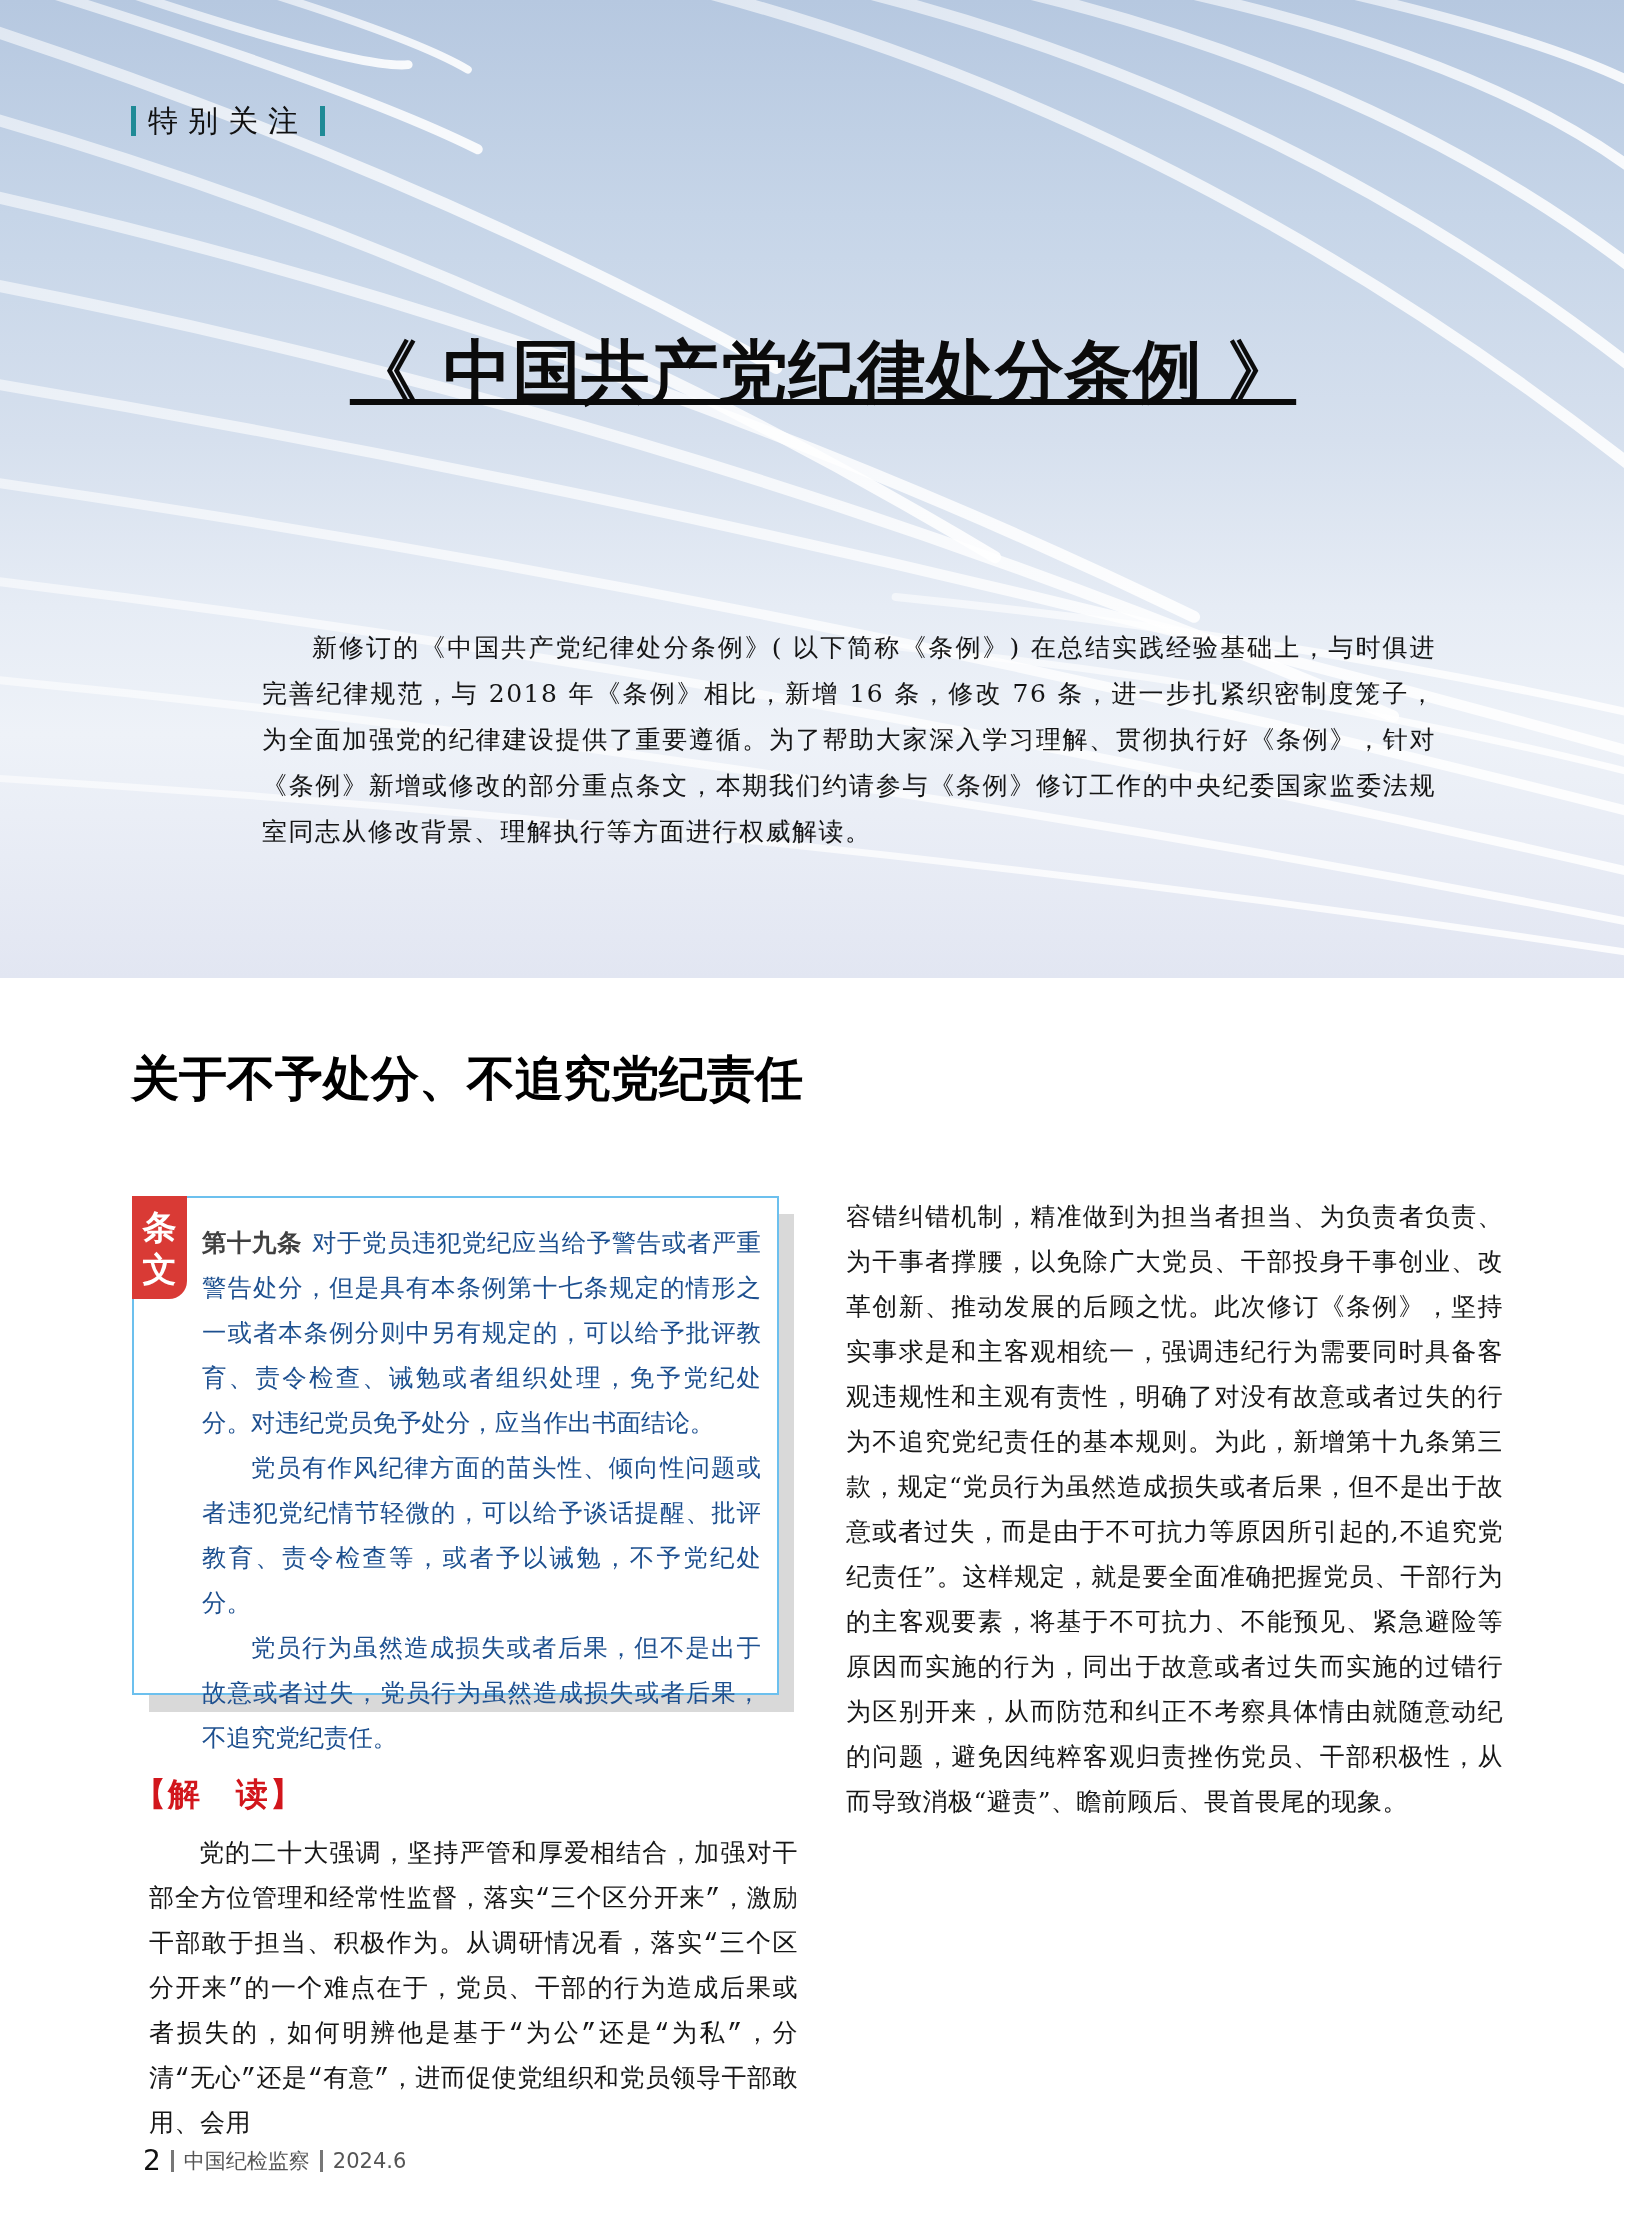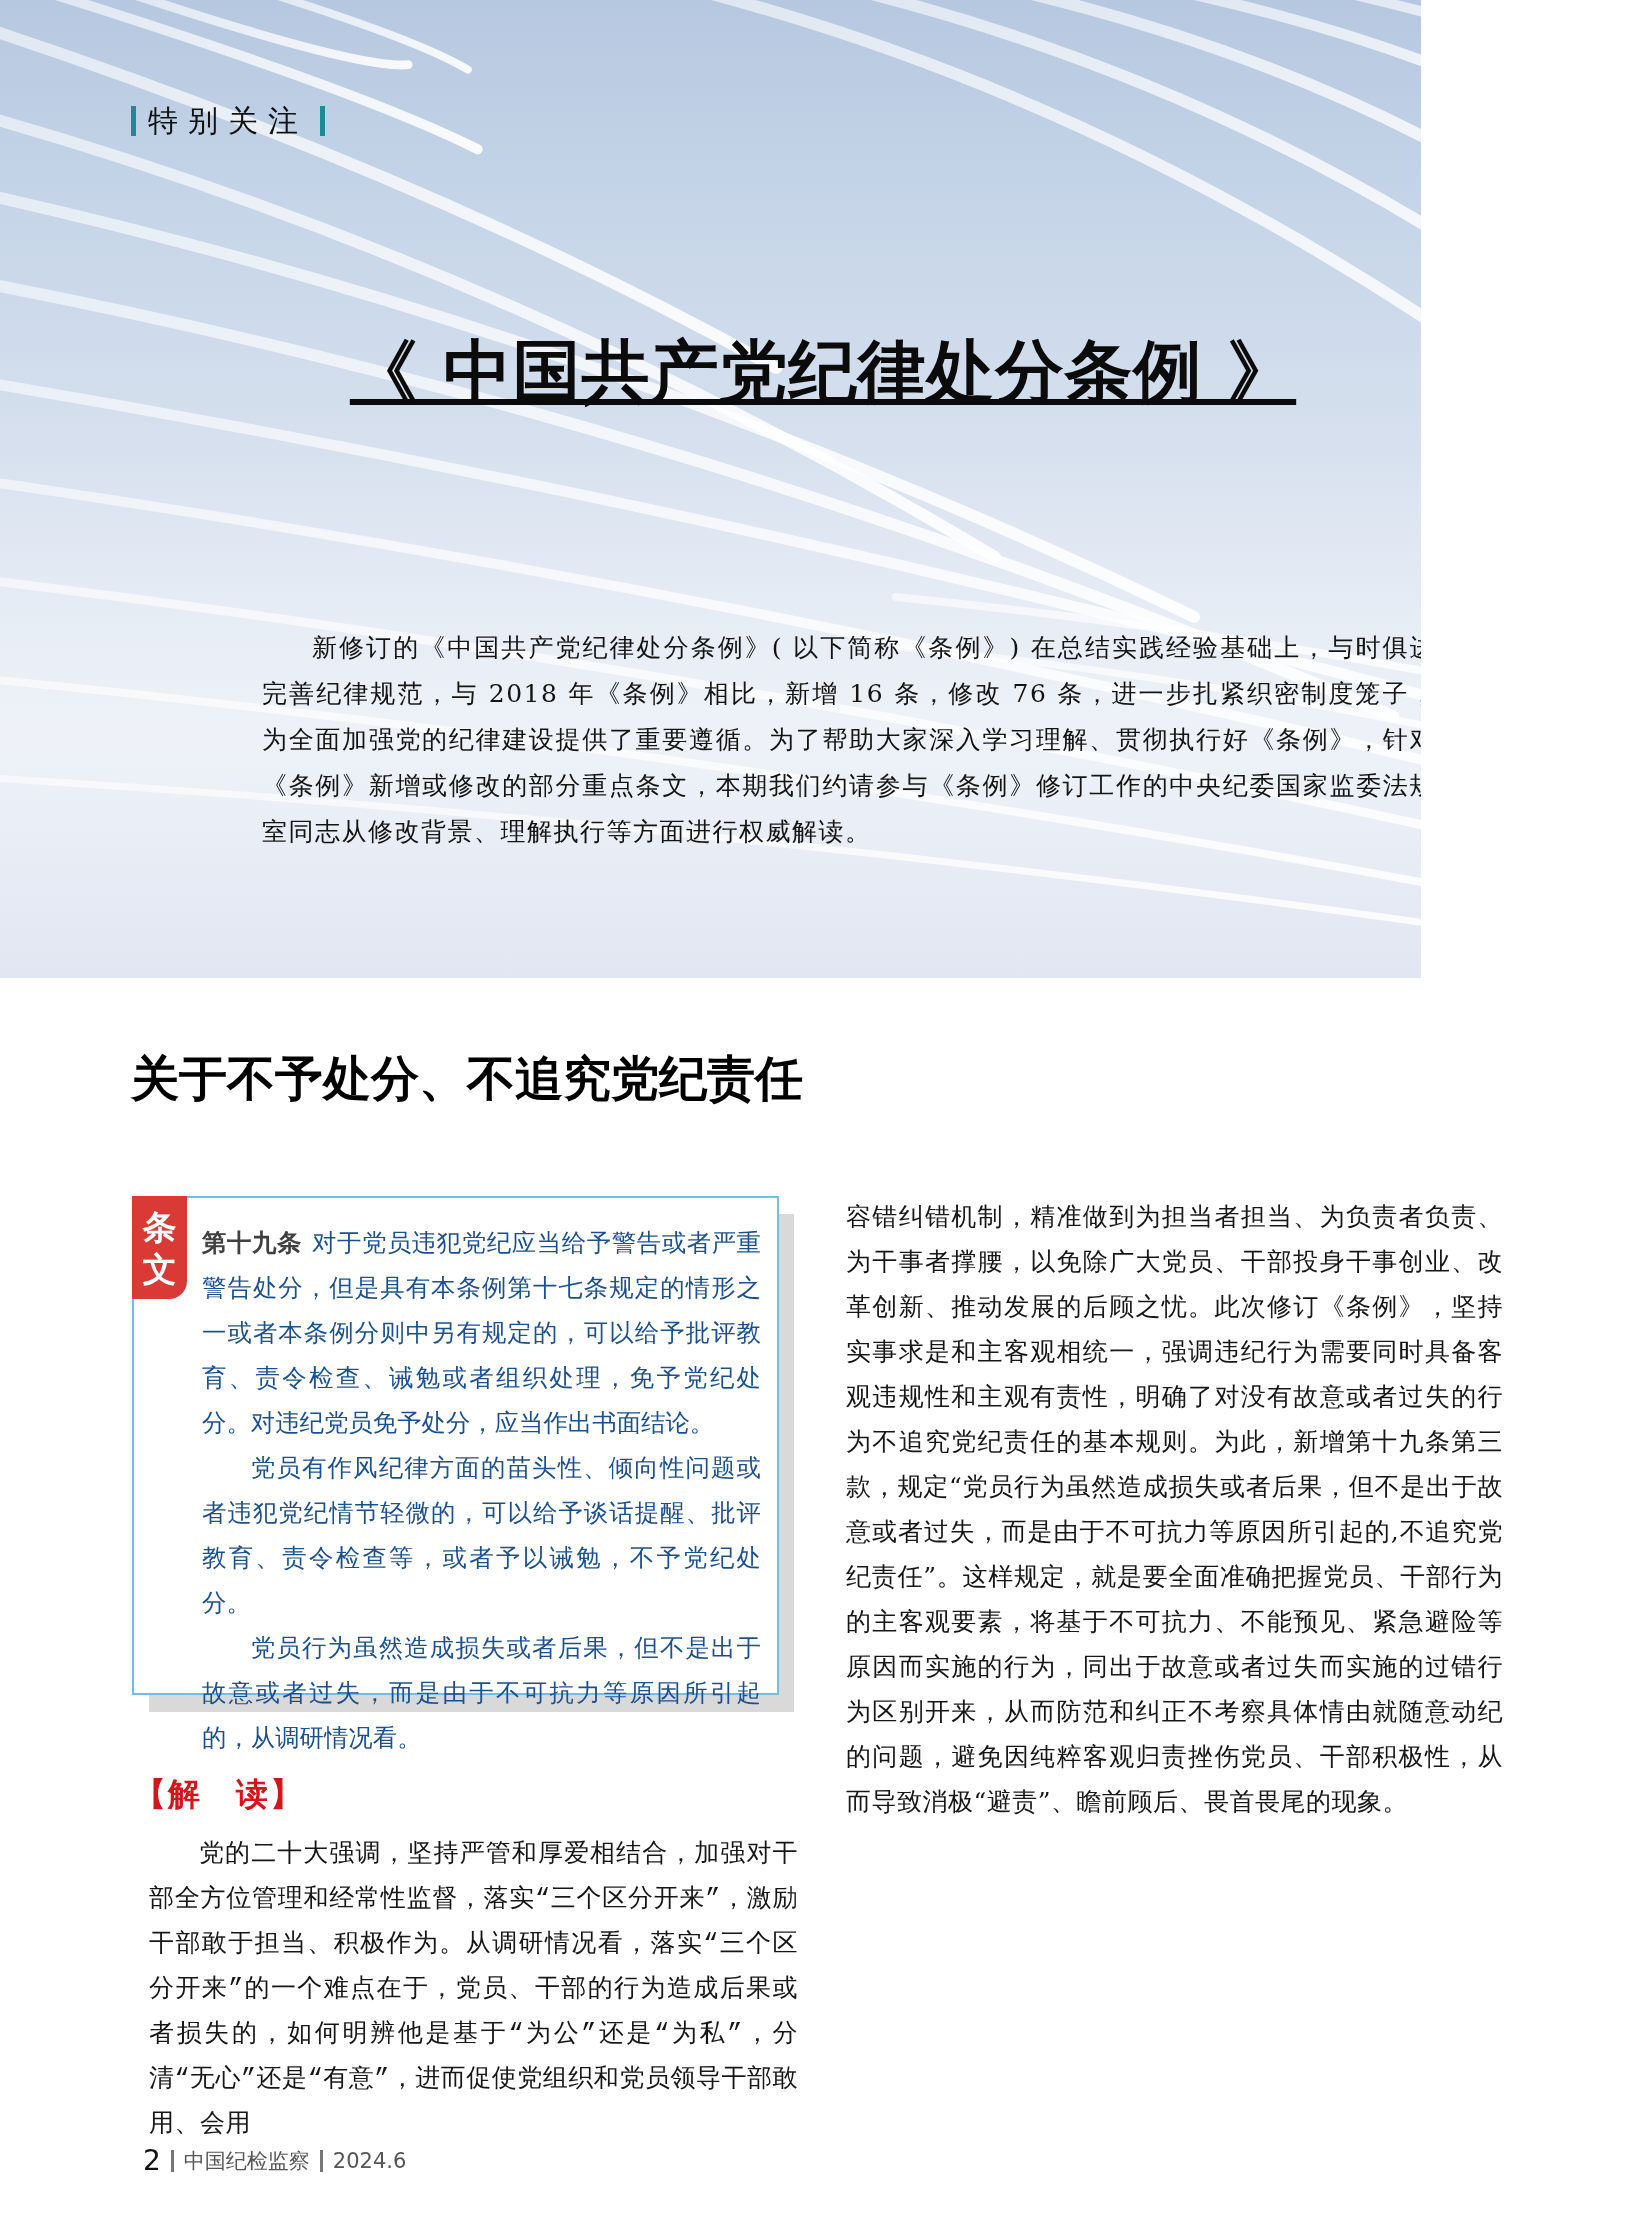--- a/index.html
+++ b/index.html
@@ -1,20 +1,20 @@
 <!DOCTYPE html>
 <html><head>
 <meta charset="utf-8">
 <style>
   html, body { margin:0; padding:0; }
   body { width:1646px; height:2233px; position:relative; background:#ffffff; overflow:hidden;
          font-family:"DejaVu Serif","Liberation Serif",serif; color:#1a1a1a; }
 
   
-  .hero { position:absolute; left:0; top:0; width:1421px; height:978px; overflow:hidden;
+  .hero { position:absolute; left:0; top:0; width:1624px; height:978px; overflow:hidden;
           background:linear-gradient(180deg,#b6c8e0 0%,#c6d5e8 22%,#d6e0ee 45%,#e6ecf5 62%,#eef2f8 75%,#e2e6f2 100%); }
   .hero svg.arcs { position:absolute; left:0; top:0; }
   .section-tag { position:absolute; left:131px; top:101px; height:40px; display:flex; align-items:center; gap:12px;
                  font-family:"DejaVu Sans","Liberation Sans",sans-serif; font-size:30px; letter-spacing:10px; color:#111; }
   .section-tag .bar { width:5px; height:30px; background:#1f8a96; display:inline-block; }
   .hero-title { position:absolute; left:0; width:1646px; text-align:center;
                 font-family:"DejaVu Sans","Liberation Sans",sans-serif; font-weight:bold; color:#0b0b0b;
                 font-size:68px; line-height:88px; letter-spacing:1px;text-decoration:underline; }
   .hero-title.l1 { top:328px; }
   .hero-title.l2 { top:416px; }
@@ -104,21 +104,21 @@
 
 <div class="article-shadow"></div>
 <div class="article-box"></div>
 <div class="article-tag">
   <div>条</div>
   <div>文</div>
 </div>
 <div class="article-text">
   <p><span class="art-no">第十九条</span><span>对于党员违犯党纪应当给予警告或者严重警告处分，但是具有本条例第十七条规定的情形之一或者本条例分则中另有规定的，可以给予批评教育、责令检查、诫勉或者组织处理，免予党纪处分。对违纪党员免予处分，应当作出书面结论。</span></p>
   <p class="indent">党员有作风纪律方面的苗头性、倾向性问题或者违犯党纪情节轻微的，可以给予谈话提醒、批评教育、责令检查等，或者予以诫勉，不予党纪处分。</p>
-  <p class="indent">党员行为虽然造成损失或者后果，但不是出于故意或者过失，而是由于不可抗力等原因所引起的，从调研情况看。</p>
+  <p class="indent">党员行为虽然造成损失或者后果，但不是出于故意或者过失，党员行为虽然造成损失或者后果，不追究党纪责任。</p>
 </div>
 
 <div class="interp-label">【解　读】</div>
 
 <div class="col col-left">
   <p class="indent">党的二十大强调，坚持严管和厚爱相结合，加强对干部全方位管理和经常性监督，落实“三个区分开来”，激励干部敢于担当、积极作为。从调研情况看，落实“三个区分开来”的一个难点在于，党员、干部的行为造成后果或者损失的，如何明辨他是基于“为公”还是“为私”，分清“无心”还是“有意”，进而促使党组织和党员领导干部敢用、会用</p>
 </div>
 
 <div class="col col-right">
   <p>容错纠错机制，精准做到为担当者担当、为负责者负责、为干事者撑腰，以免除广大党员、干部投身干事创业、改革创新、推动发展的后顾之忧。此次修订《条例》，坚持实事求是和主客观相统一，强调违纪行为需要同时具备客观违规性和主观有责性，明确了对没有故意或者过失的行为不追究党纪责任的基本规则。为此，新增第十九条第三款，规定“党员行为虽然造成损失或者后果，但不是出于故意或者过失，而是由于不可抗力等原因所引起的,不追究党纪责任”。这样规定，就是要全面准确把握党员、干部行为的主客观要素，将基于不可抗力、不能预见、紧急避险等原因而实施的行为，同出于故意或者过失而实施的过错行为区别开来，从而防范和纠正不考察具体情由就随意动纪的问题，避免因纯粹客观归责挫伤党员、干部积极性，从而导致消极“避责”、瞻前顾后、畏首畏尾的现象。</p>

